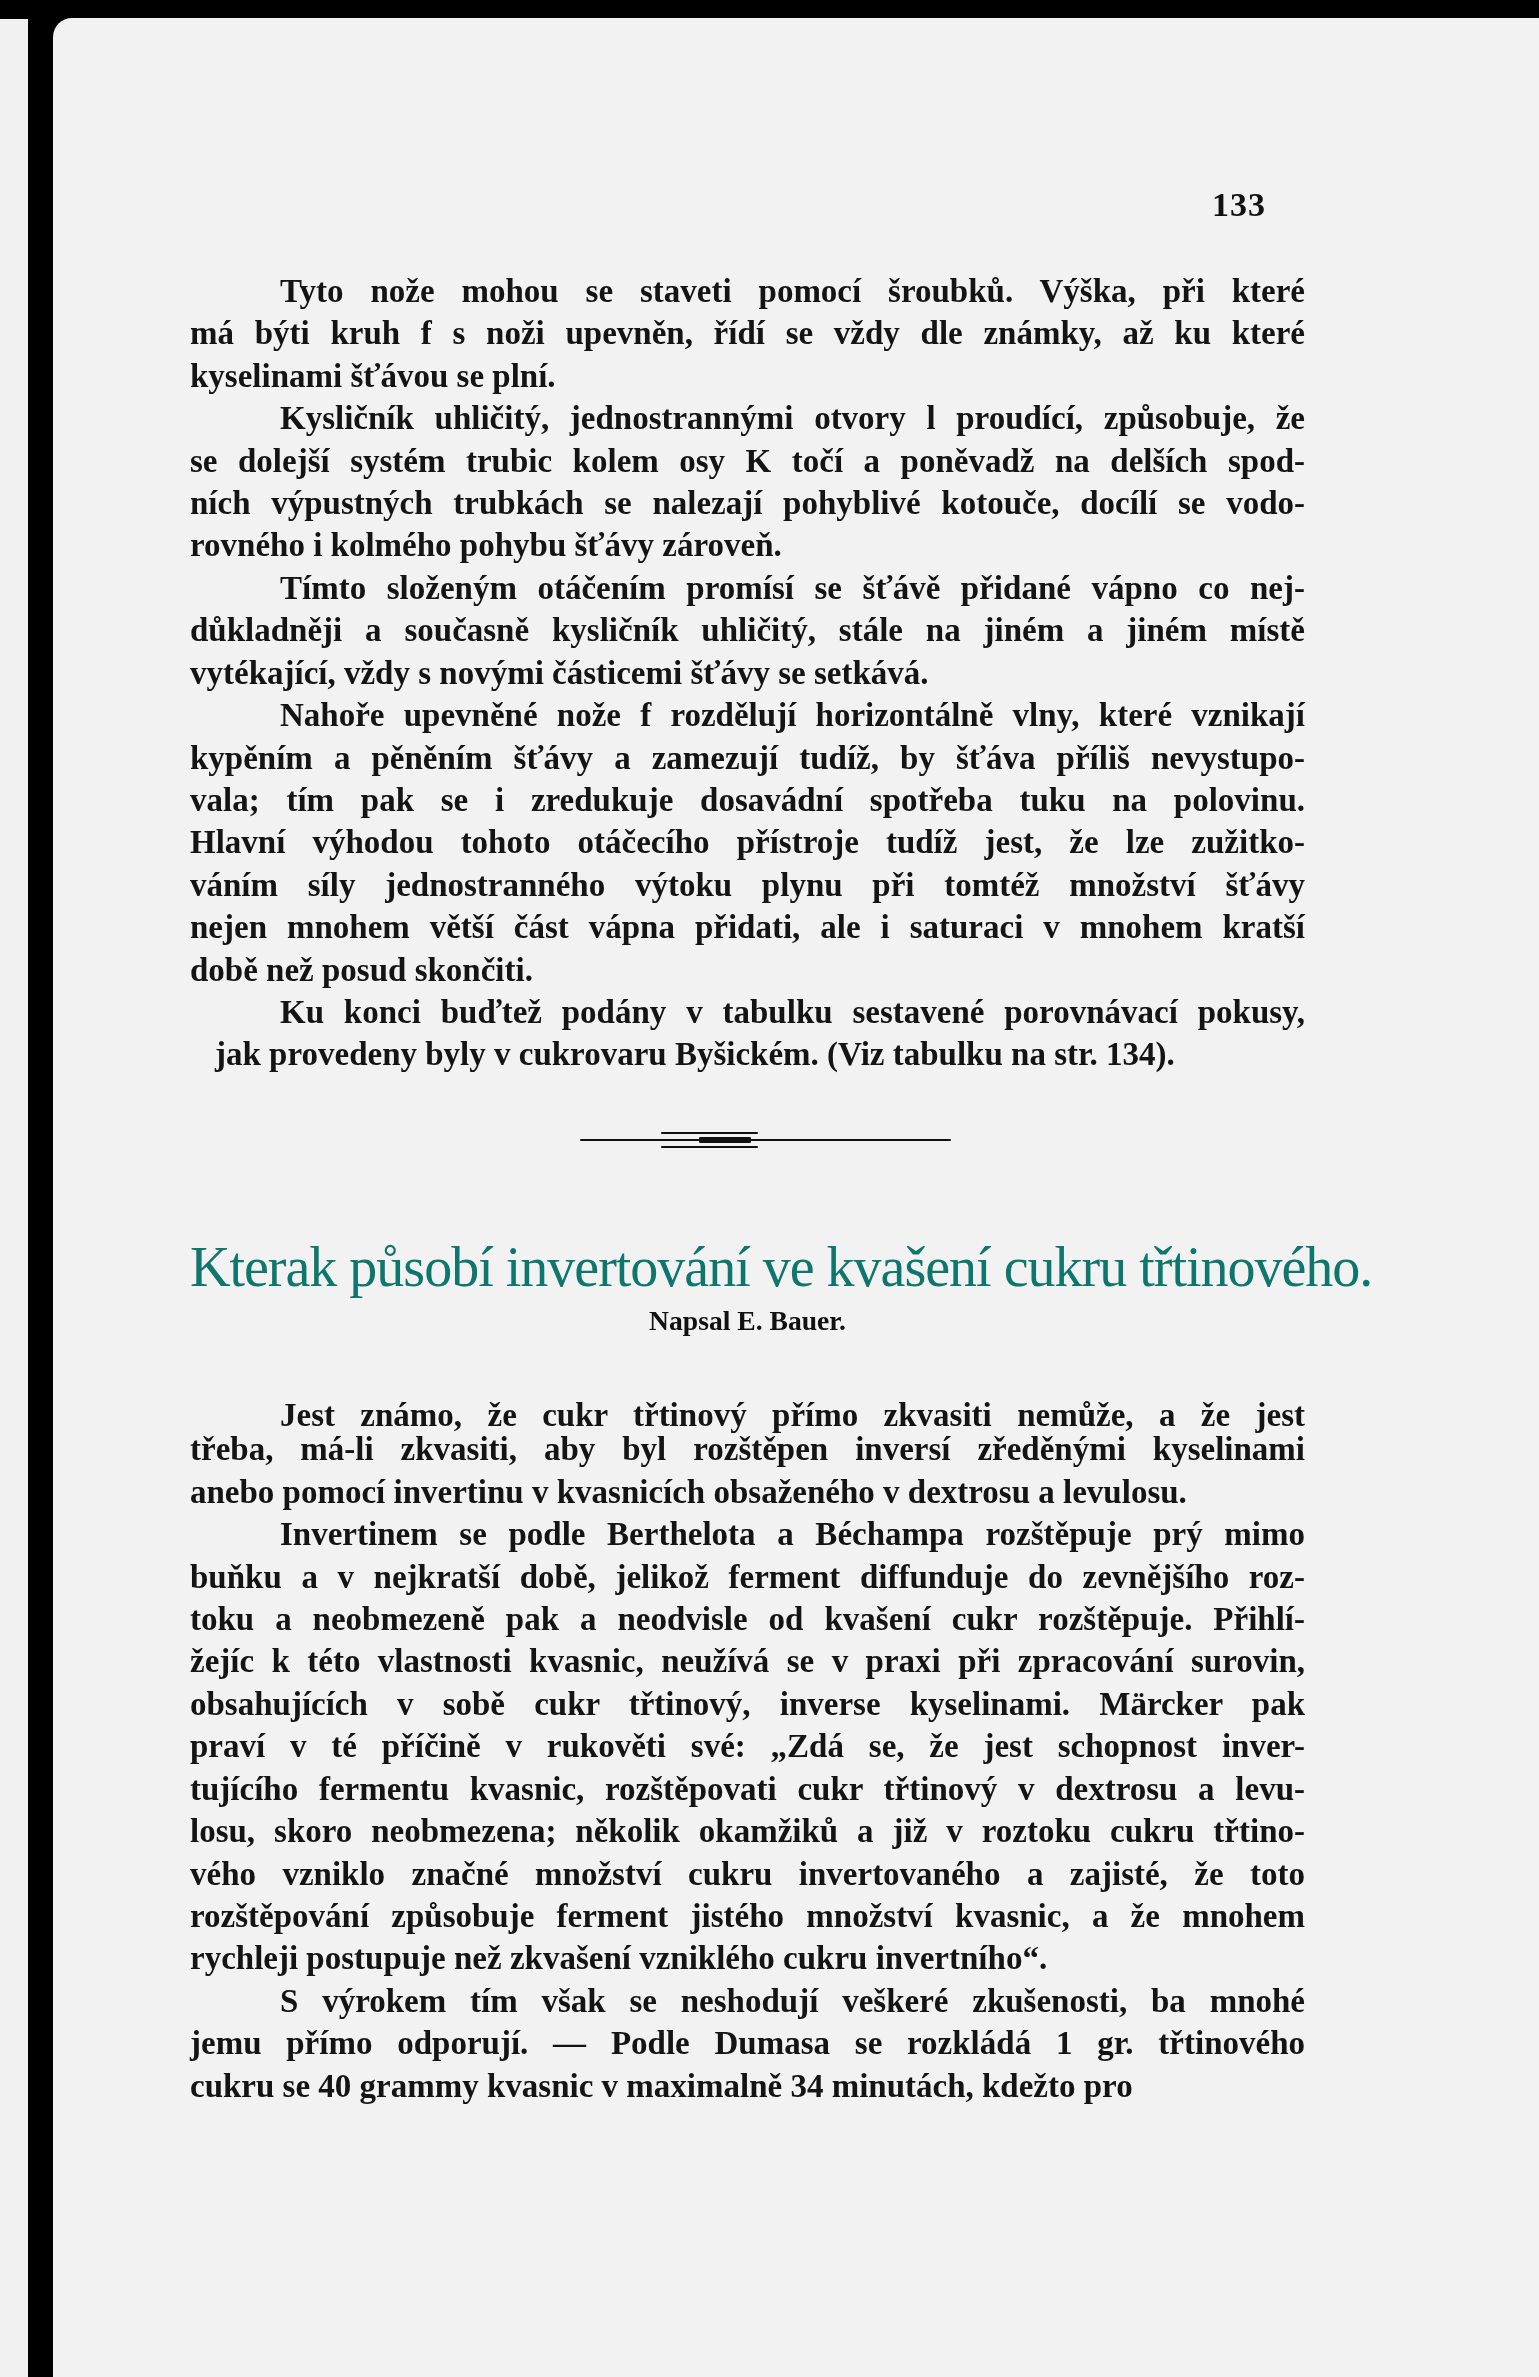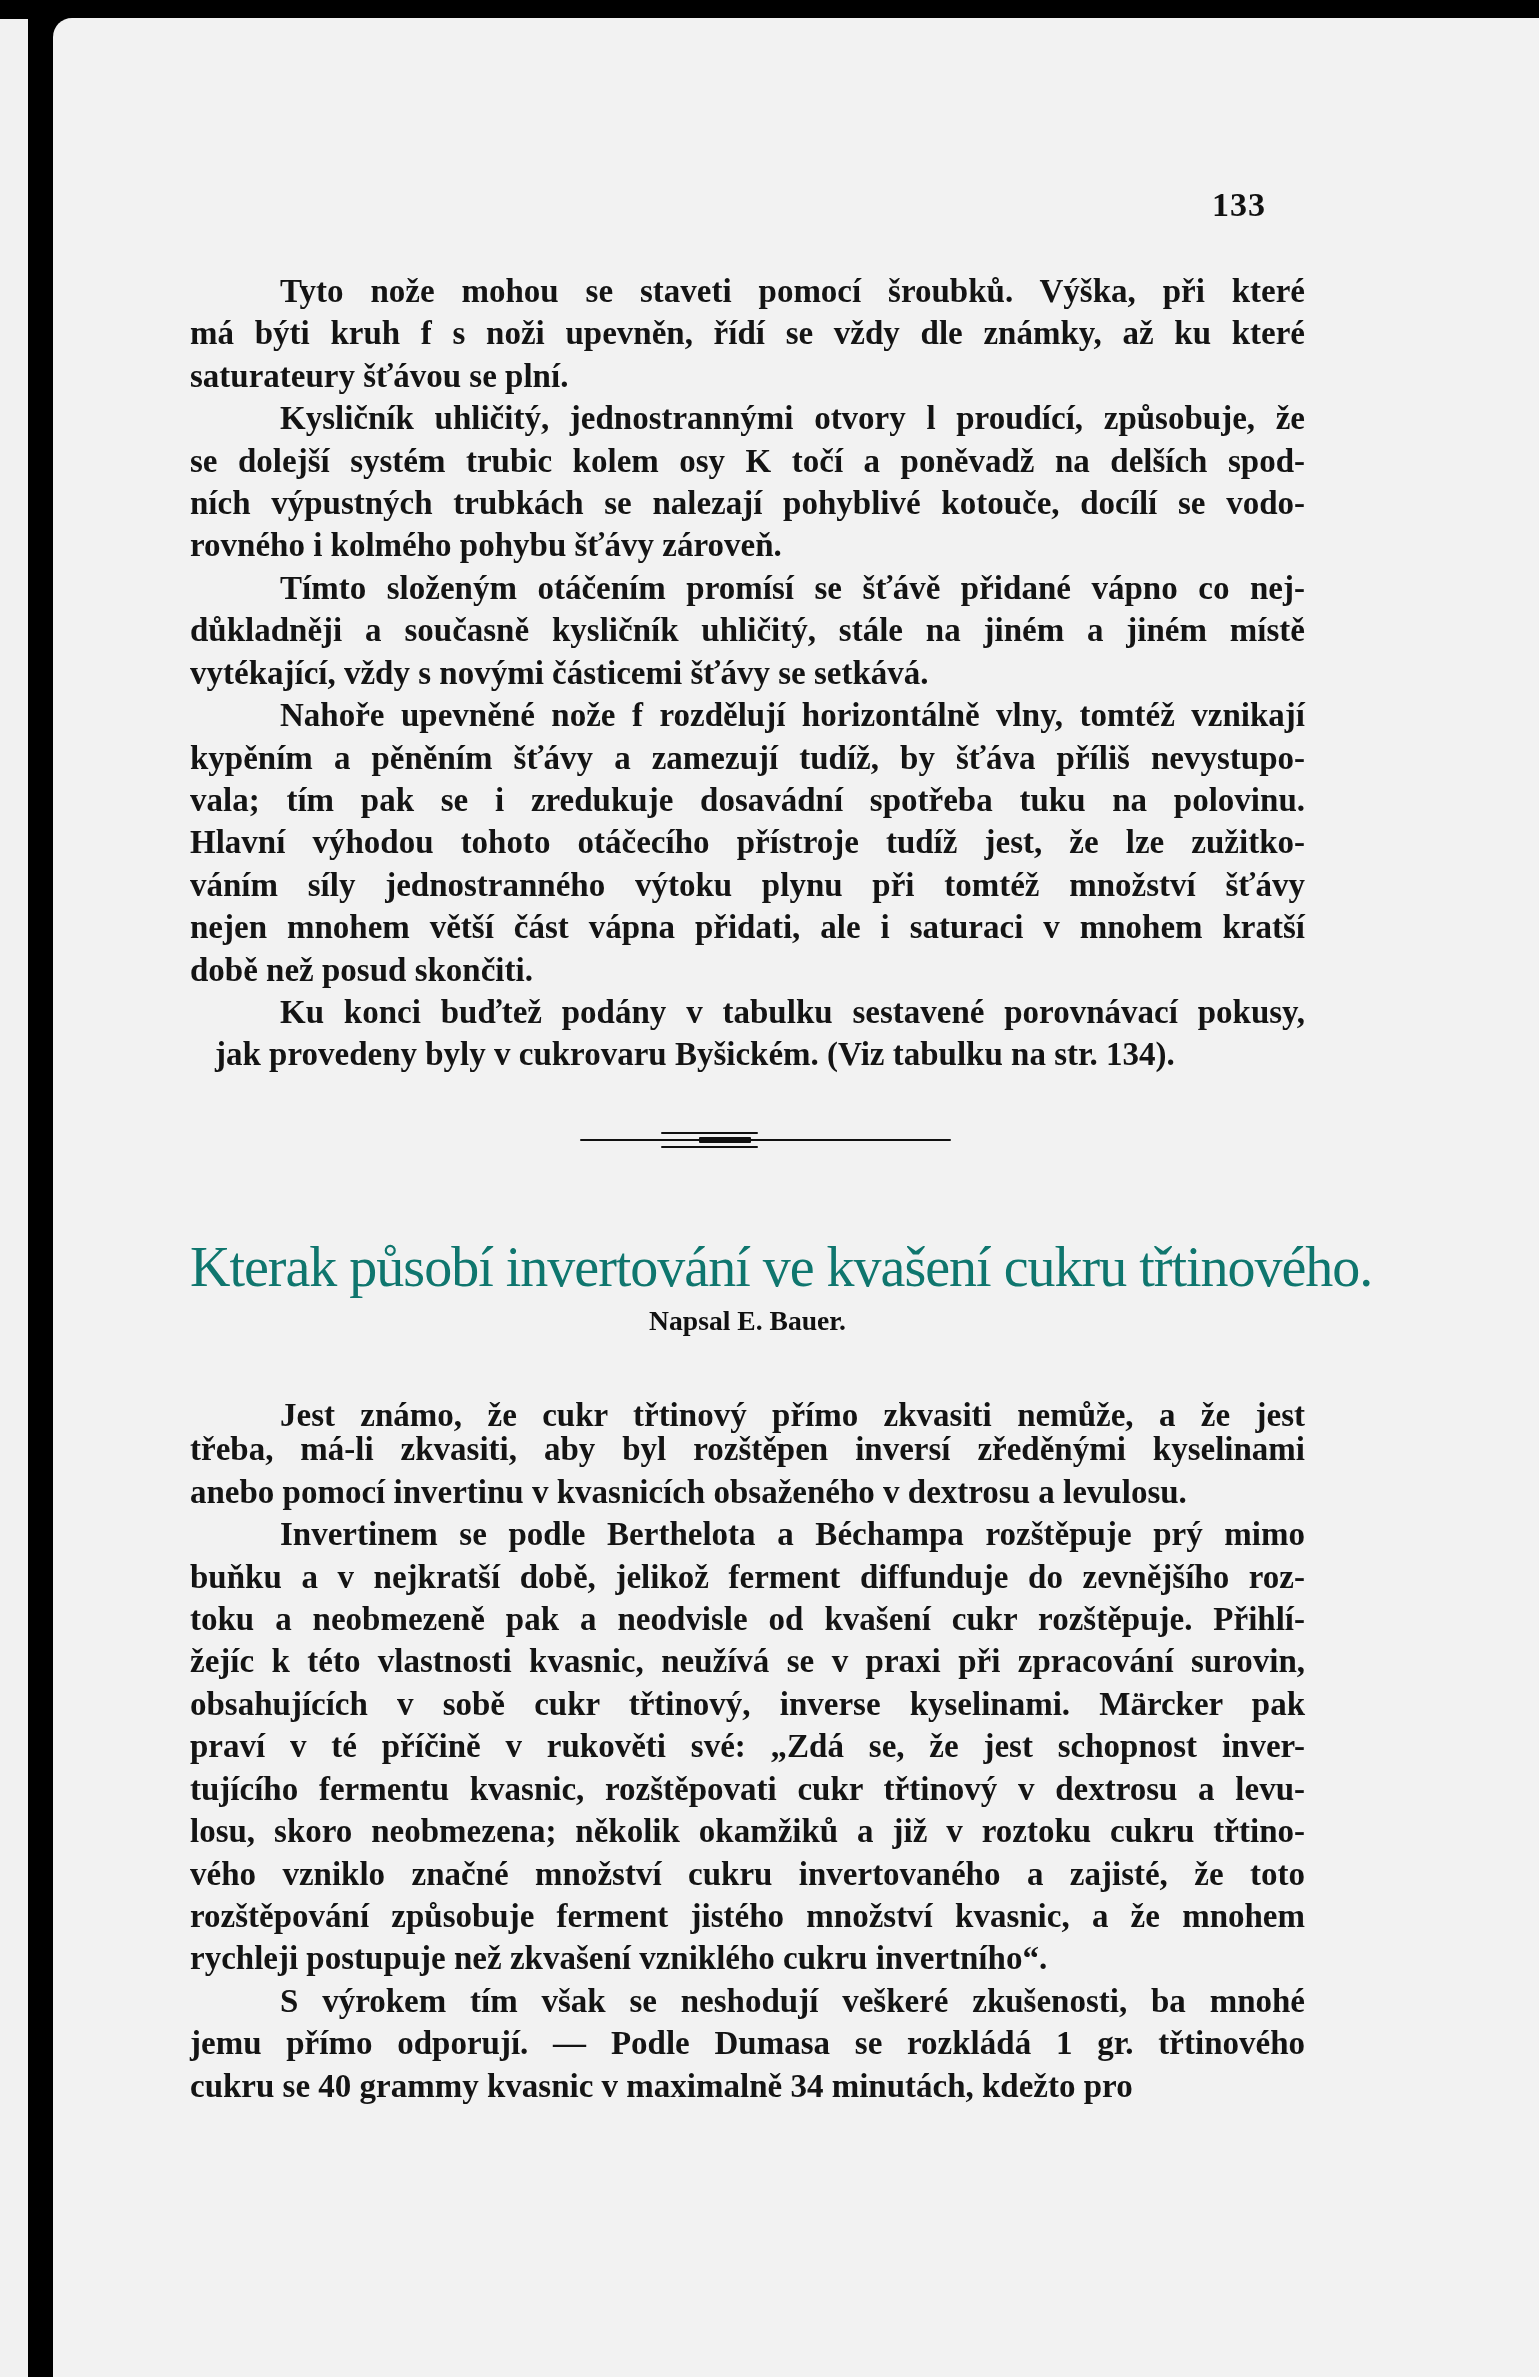--- a/index.html
+++ b/index.html
@@ -48,35 +48,35 @@
 
 <div class="left-strip"></div>
 <div class="page"></div>
 
 <div class="page-number">133</div>
 
 <div class="col" id="sec1" style="top: 270px;">
     <div>
       <div class="line indent" style="top: 0px;">Tyto nože mohou se staveti pomocí šroubků.  Výška, při které</div>
       <div class="line" style="top: 42px;">má býti kruh f s noži upevněn, řídí se vždy dle známky, až ku které</div>
-      <div class="line last" style="top: 85px;">saturateury šťávou se plní.</div>
+      <div class="line last" style="top: 85px;">kyselinami šťávou se plní.</div>
     </div>
     <div>
       <div class="line indent" style="top: 127px;">Kysličník uhličitý, jednostrannými otvory l proudící, způsobuje, že</div>
       <div class="line" style="top: 170px;">se dolejší systém trubic kolem osy K točí a poněvadž na delších spod-</div>
       <div class="line" style="top: 212px;">ních výpustných trubkách se nalezají pohyblivé kotouče, docílí se vodo-</div>
       <div class="line last" style="top: 254px;">rovného i kolmého pohybu šťávy zároveň.</div>
     </div>
     <div>
       <div class="line indent" style="top: 297px;">Tímto složeným otáčením promísí se šťávě přidané vápno co nej-</div>
       <div class="line" style="top: 339px;">důkladněji a současně kysličník uhličitý, stále na jiném a jiném místě</div>
       <div class="line last" style="top: 382px;">vytékající, vždy s novými částicemi šťávy se setkává.</div>
     </div>
     <div>
-      <div class="line indent" style="top: 424px;">Nahoře upevněné nože f rozdělují horizontálně vlny, tomtéž vznikají</div>
+      <div class="line indent" style="top: 424px;">Nahoře upevněné nože f rozdělují horizontálně vlny, které vznikají</div>
       <div class="line" style="top: 467px;">kypěním a pěněním šťávy a zamezují tudíž, by šťáva příliš nevystupo-</div>
       <div class="line" style="top: 509px;">vala; tím pak se i zredukuje dosavádní spotřeba tuku na polovinu.</div>
       <div class="line" style="top: 551px;">Hlavní výhodou tohoto otáčecího přístroje tudíž jest, že lze zužitko-</div>
       <div class="line" style="top: 594px;">váním síly jednostranného výtoku plynu při tomtéž množství šťávy</div>
       <div class="line" style="top: 636px;">nejen mnohem větší část vápna přidati, ale i saturaci v mnohem kratší</div>
       <div class="line last" style="top: 679px;">době než posud skončiti.</div>
     </div>
     <div>
       <div class="line indent" style="top: 721px;">Ku konci buďtež podány v tabulku sestavené porovnávací pokusy,</div>
       <div class="line last" style="top: 763px; margin-left: 25px;">jak provedeny byly v cukrovaru Byšickém.  (Viz tabulku na str. 134).</div>

